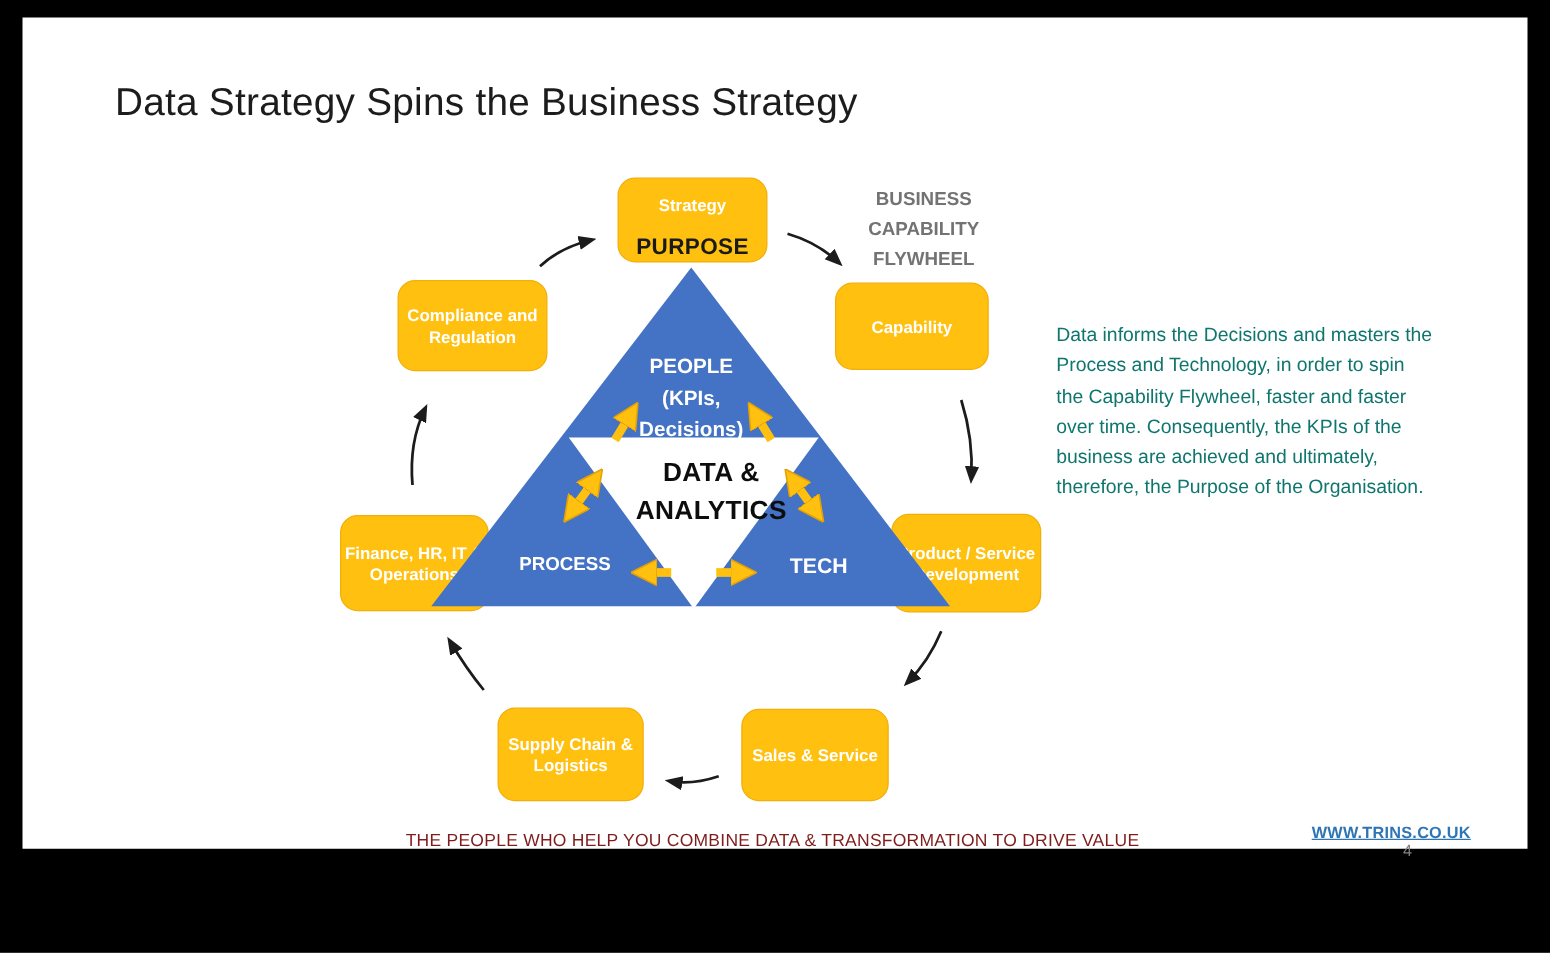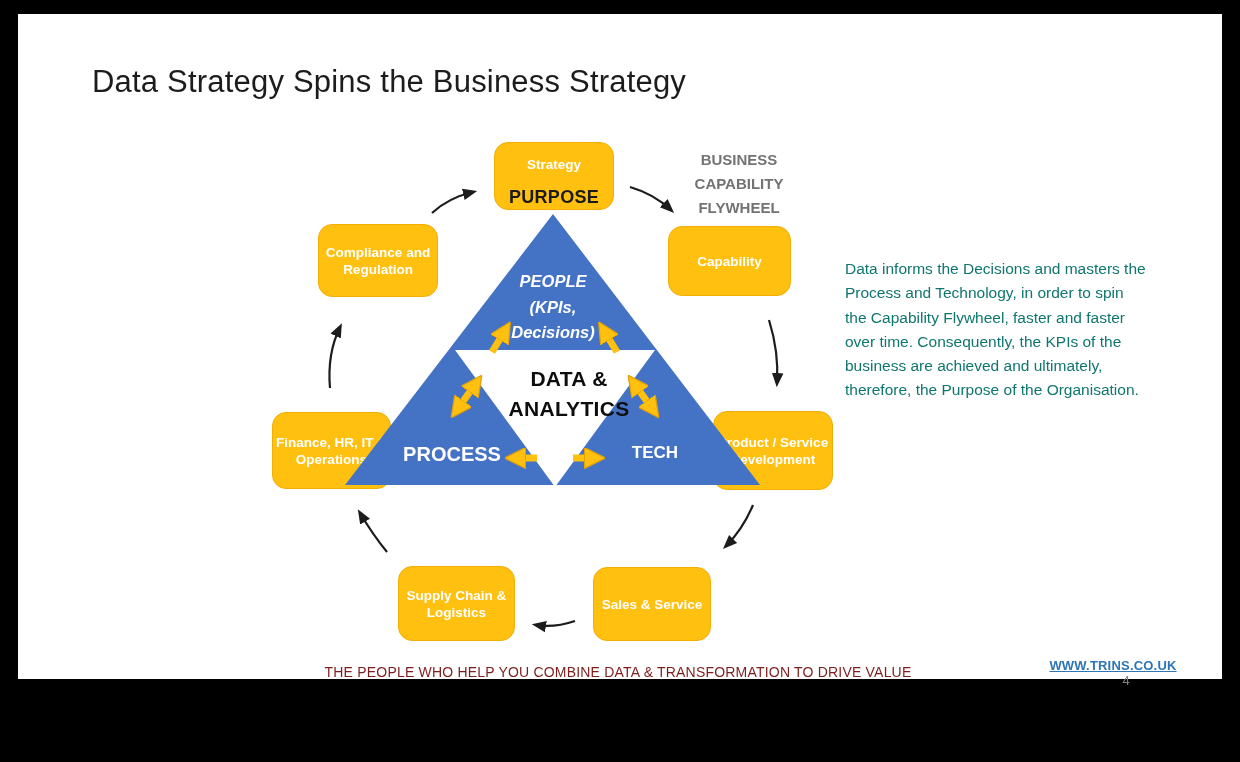--- a/index.html
+++ b/index.html
@@ -20,22 +20,22 @@
   .box-product{left:695px;top:397px;width:120px;height:79px;}
   .box-sales{left:575px;top:553px;width:118px;height:74px;}
   .box-supply{left:380px;top:552px;width:117px;height:75px;}
   .box-finance{left:254px;top:398px;width:119px;height:77px;}
   .box-compliance{left:300px;top:210px;width:120px;height:73px;}
 
   .diagram-svg{position:absolute;left:0;top:0;width:1204px;height:680px;z-index:2;pointer-events:none;}
 
   
   .tri-label{position:absolute;z-index:3;color:#ffffff;font-weight:700;text-align:center;}
-  .lbl-people{left:455px;top:255px;width:160px;font-size:16.5px;line-height:25.5px;white-space:pre-line;font-style:italic;}
-  .lbl-process{left:374px;top:429px;width:120px;font-size:20px;}
+  .lbl-people{left:455px;top:267px;width:160px;font-size:16.5px;line-height:25.5px;white-space:pre-line;}
+  .lbl-process{left:374px;top:429px;width:120px;font-size:15px;}
   .lbl-tech{left:577px;top:429px;width:120px;font-size:17px;}
   .lbl-center{left:451px;top:350px;width:200px;font-size:21px;line-height:30px;color:#0d0d0d;
               font-weight:800;white-space:pre-line;letter-spacing:0.3px;}
 
   .flywheel-heading{position:absolute;left:656px;top:134px;width:130px;z-index:3;text-align:center;
                     font-size:15px;font-weight:600;line-height:24px;color:#737373;white-space:pre-line;}
 
   .annotation{position:absolute;left:827px;top:243px;width:302px;font-size:15.5px;line-height:24.3px;
               color:#0f766e;z-index:3;}
 

